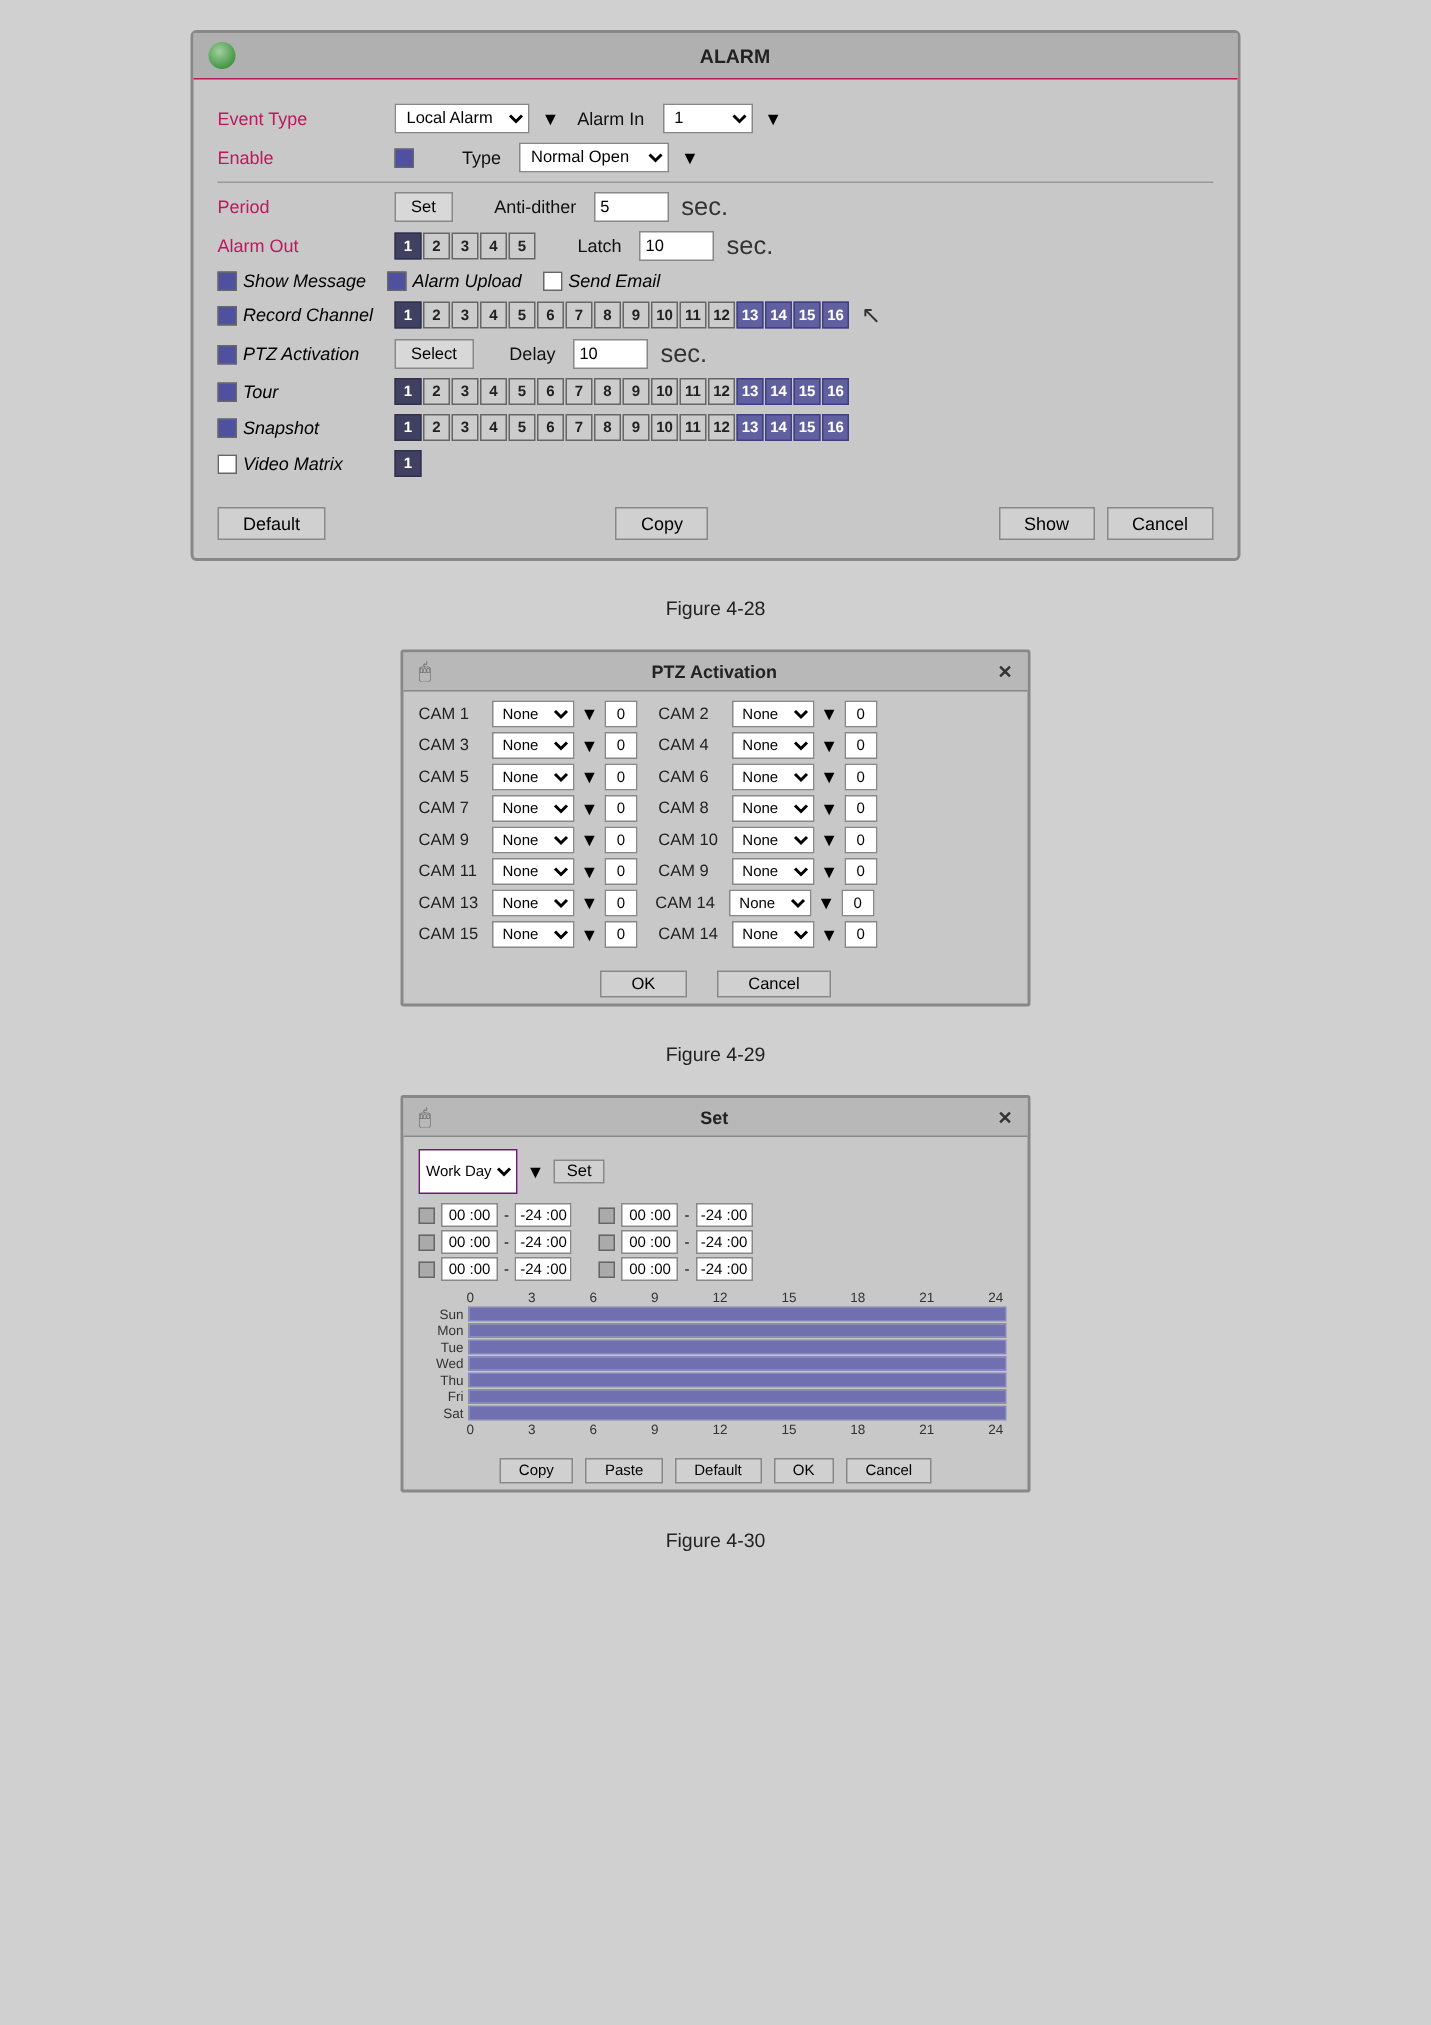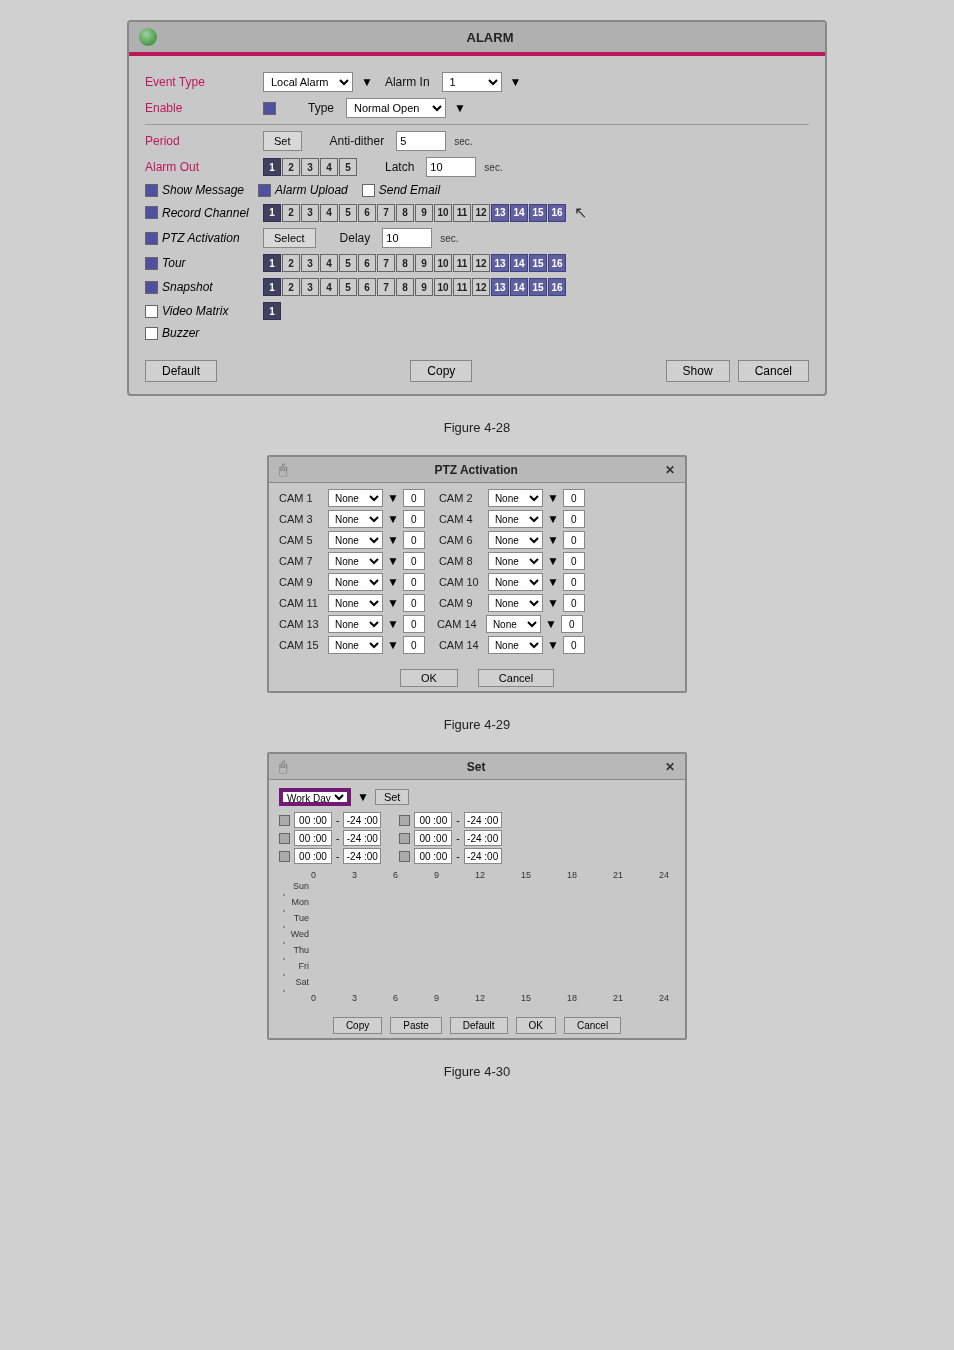--- a/index.html
+++ b/index.html
@@ -19,21 +19,21 @@
     
     .alarm-dialog {
       background: #c8c8c8;
       border: 2px solid #888;
       border-radius: 4px;
       width: 700px;
       padding-bottom: 12px;
     }
     .dialog-titlebar {
       background: #b0b0b0;
-      border-bottom: 4px solid #be185d;
+      border-bottom: 1px solid #be185d;
       padding: 6px 10px;
       display: flex;
       align-items: center;
       gap: 8px;
       margin-bottom: 10px;
     }
     .dialog-titlebar .title-icon {
       width: 18px; height: 18px;
       background: radial-gradient(circle at 40% 35%, #a0d0a0, #208020);
       border-radius: 50%;
@@ -107,21 +107,21 @@
     }
     .cb.checked-blue { background: #5050a0; }
     .set-btn {
       border: 1px solid #888;
       background: #d8d8d8;
       padding: 2px 10px;
       font-size: 11px;
       cursor: pointer;
       height: 20px;
     }
-    .sec-label { font-size: 10px; color: #333; }
+    .sec-label { font-size: 17px; color: #333; }
     .alarm-divider { border-top: 1px solid #999; margin: 6px 0; }
     .bottom-btns {
       display: flex;
       justify-content: space-between;
       padding: 8px 16px 0 16px;
     }
     .bottom-btn {
       border: 1px solid #888;
       background: #d0d0d0;
       padding: 3px 16px;
@@ -207,24 +207,24 @@
     }
     .set-title { font-size: 12px; font-weight: bold; color: #222; flex: 1; text-align: center; }
     .set-body { padding: 8px 10px 4px 10px; }
     .set-top-row {
       display: flex;
       align-items: center;
       gap: 6px;
       margin-bottom: 6px;
     }
     .set-select {
-      border: 4px solid #701a75;
+      border: 1px solid #701a75;
       background: #fff;
       font-size: 10px;
-      height: 18px;
+      height: 30px;
       min-width: 55px;
     }
     .set-set-btn {
       border: 1px solid #888;
       background: #d0d0d0;
       padding: 1px 8px;
       font-size: 11px;
       cursor: pointer;
     }
     .set-time-rows { margin-bottom: 6px; }
@@ -252,24 +252,23 @@
       display: flex;
       justify-content: space-between;
       font-size: 9px;
       color: #333;
       margin-bottom: 1px;
       padding-left: 28px;
       padding-right: 2px;
     }
     .timeline-row {
       display: flex;
-      align-items: flex-start;
+      align-items: center;
       margin-bottom: 1px;
       gap: 3px;
-      flex-direction: column;
     }
     .tl-label { width: 26px; font-size: 9px; color: #333; text-align: right; }
     .tl-bar-container {
       flex: 1;
       height: 10px;
       background: #a0a0d0;
       border: 1px solid #8888bb;
     }
     .tl-bar {
       height: 100%;
@@ -462,26 +461,20 @@
     </div>
 
     <div class="alarm-row">
       <div class="checkbox-item" style="width:110px;">
         <span class="cb"></span>
         <span>Video Matrix</span>
       </div>
       <span class="num-box active-dark">1</span>
     </div>
 
-    <div class="alarm-row">
-      <div class="checkbox-item">
-        <span class="cb"></span>
-        <span>Buzzer</span>
-      </div>
-    </div>
   </div>
 
   <div class="bottom-btns">
     <button class="bottom-btn">Default</button>
     <button class="bottom-btn">Copy</button>
     <div class="bottom-btn-right">
       <button class="bottom-btn">Show</button>
       <button class="bottom-btn">Cancel</button>
     </div>
   </div>

